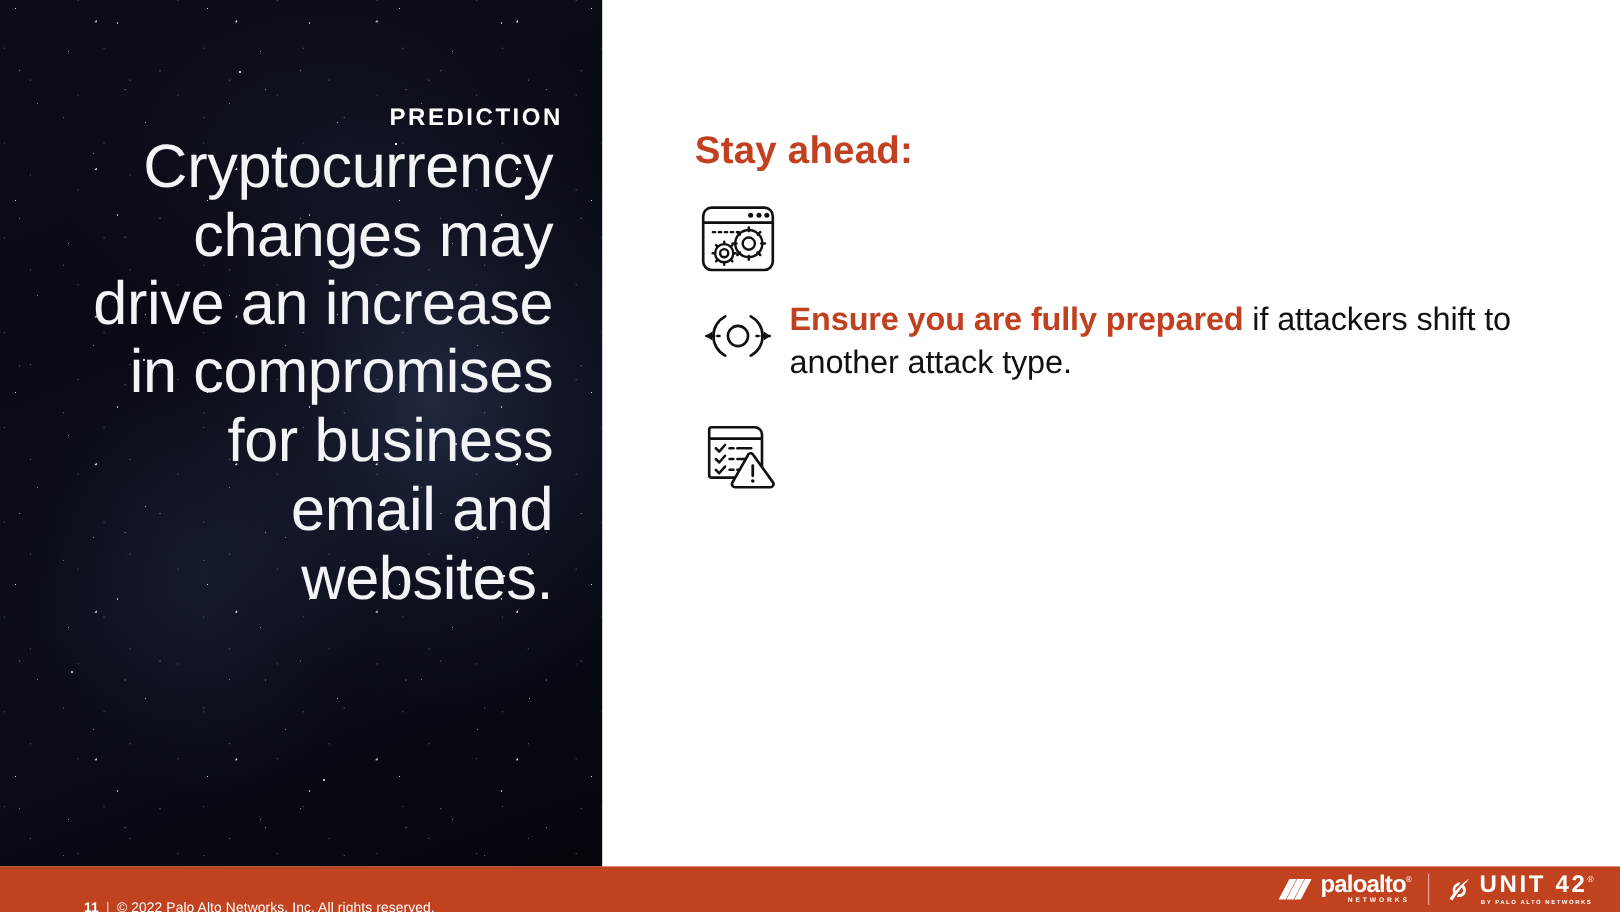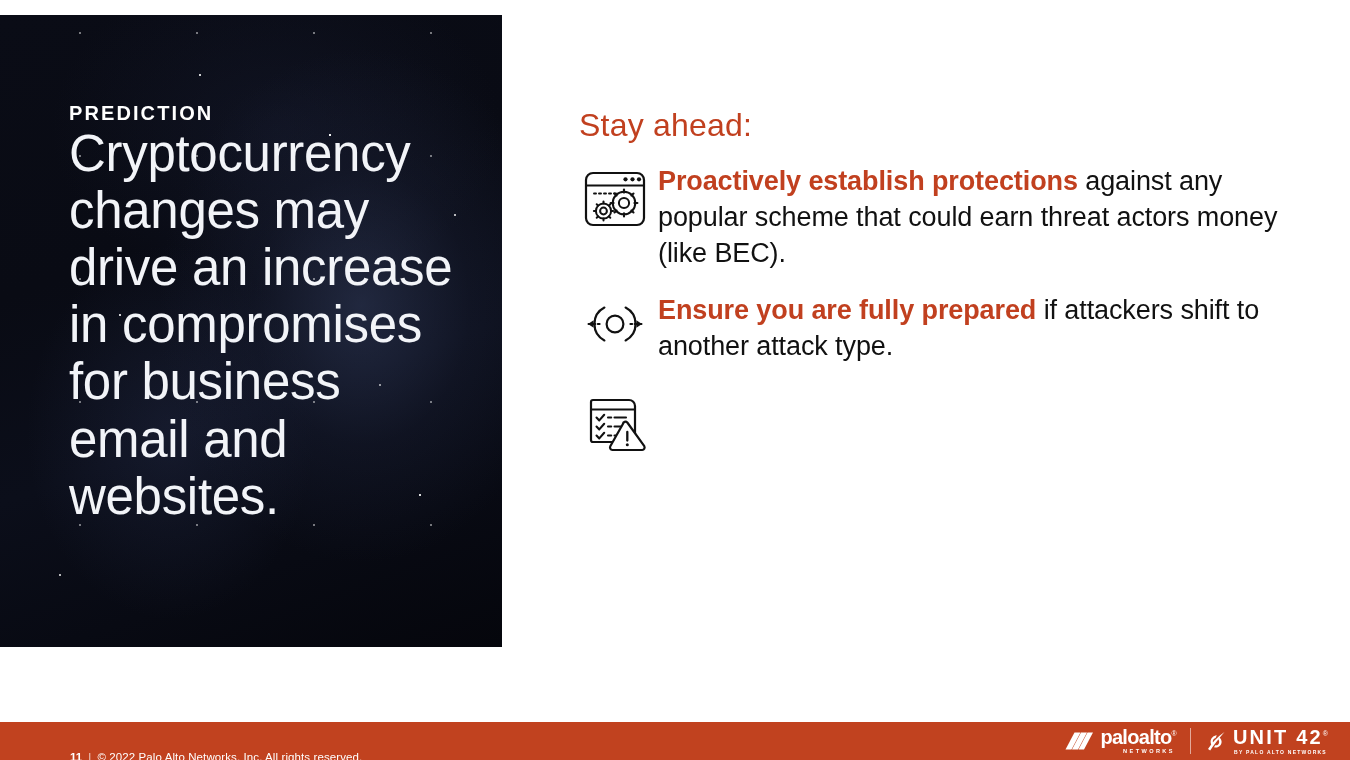--- a/index.html
+++ b/index.html
@@ -18,25 +18,26 @@
     width: 1350px;
     height: 760px;
     background: #ffffff;
     overflow: hidden;
   }
 
   
   .left-panel {
     position: absolute;
     left: 0;
-    top: 15px;
+    top: 0;
     width: 502px;
-    height: 632px;
+    height: 722px;
     background: #06070e;
     overflow: hidden;
+    text-align: right;
   }
 
   .nebula {
     position: absolute;
     inset: 0;
     background:
       radial-gradient(ellipse 260px 330px at 72% 46%, rgba(70,84,126,0.38) 0%, rgba(40,48,78,0.20) 42%, rgba(10,12,22,0) 78%),
       radial-gradient(ellipse 200px 260px at 34% 66%, rgba(52,62,100,0.26) 0%, rgba(16,20,34,0) 72%),
       radial-gradient(ellipse 300px 220px at 55% 18%, rgba(30,36,62,0.30) 0%, rgba(8,10,18,0) 75%),
       linear-gradient(160deg, #0a0c16 0%, #090b14 35%, #0b0e1a 60%, #05060c 100%);
@@ -125,21 +126,21 @@
     height: 722px;
     background: #ffffff;
   }
 
   .stay-ahead {
     position: absolute;
     left: 77px;
     top: 107px;
     color: #c1401f;
     font-size: 32px;
-    font-weight: 400;
+    font-weight: 700;
     letter-spacing: 0.2px;
   }
 
   .bullets {
     position: absolute;
     left: 70px;
     top: 164px;
     width: 740px;
   }
 
@@ -355,23 +356,20 @@
                 <line x1="10.9" y1="41" x2="12.9" y2="41"></line>
                 <line x1="28.1" y1="41" x2="30.1" y2="41"></line>
                 <line x1="13.7" y1="34.2" x2="15.1" y2="35.6"></line>
                 <line x1="25.9" y1="46.4" x2="27.3" y2="47.8"></line>
                 <line x1="27.3" y1="34.2" x2="25.9" y2="35.6"></line>
                 <line x1="15.1" y1="46.4" x2="13.7" y2="47.8"></line>
               </g>
             </g>
           </svg>
         </div>
-        <div class="bullet-text">
-          <span class="lead">Proactively establish protections</span><span> against any popular scheme that could earn threat actors money (like BEC).</span>
-        </div>
       </div>
 
       <div class="bullet b2">
         <div class="bullet-icon">
           <svg width="72" height="50" viewBox="0 0 72 50" fill="none" stroke="#111111" stroke-width="2.2">
 
             <path d="M 25.4 8.6 A 18.5 18.5 0 0 0 25.4 41.4" stroke-linecap="round"></path>
             <path d="M 46.6 8.6 A 18.5 18.5 0 0 1 46.6 41.4" stroke-linecap="round"></path>
 
             <circle cx="36" cy="25" r="8.4"></circle>

